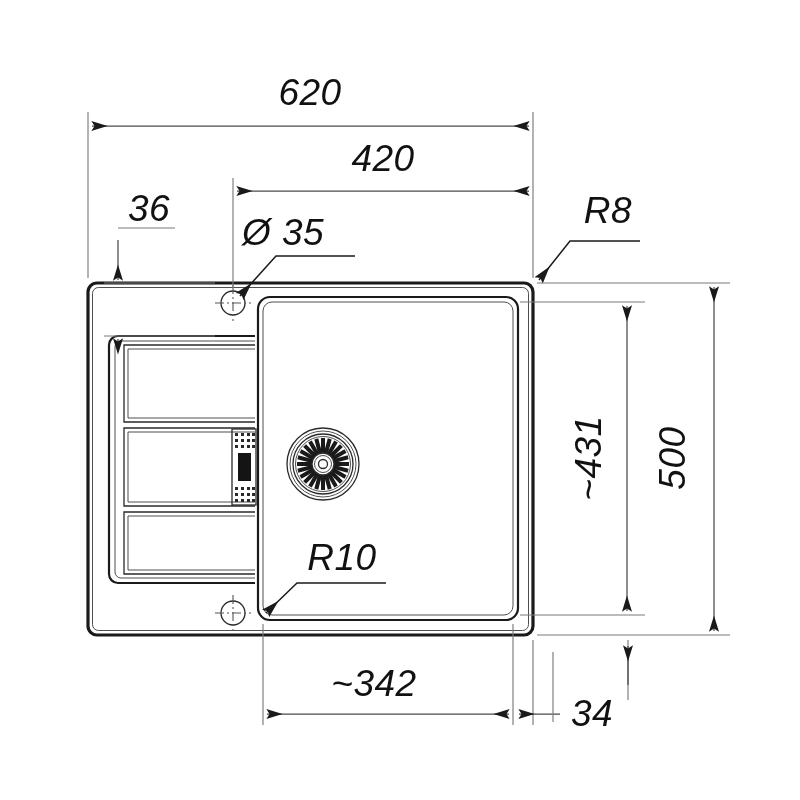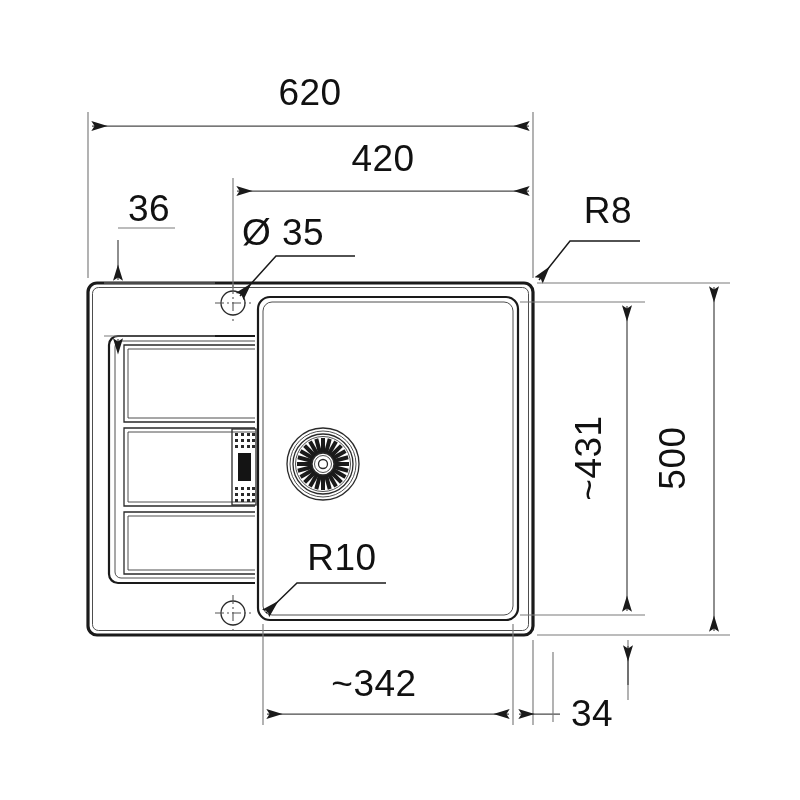--- a/index.html
+++ b/index.html
@@ -11,20 +11,21 @@
     width: 800px;
     height: 800px;
     overflow: hidden;
     font-family: "Liberation Sans", sans-serif;
   }
   #drawing-root {
     position: relative;
     width: 636px;
     height: 800px;
     background: #ffffff;
+    font-style: italic;
   }
   svg#tech-drawing {
     display: block;
     width: 800px;
     height: 800px;
   }
   
   .outline-heavy {
     fill: none;
     stroke: #1a1a1a;

